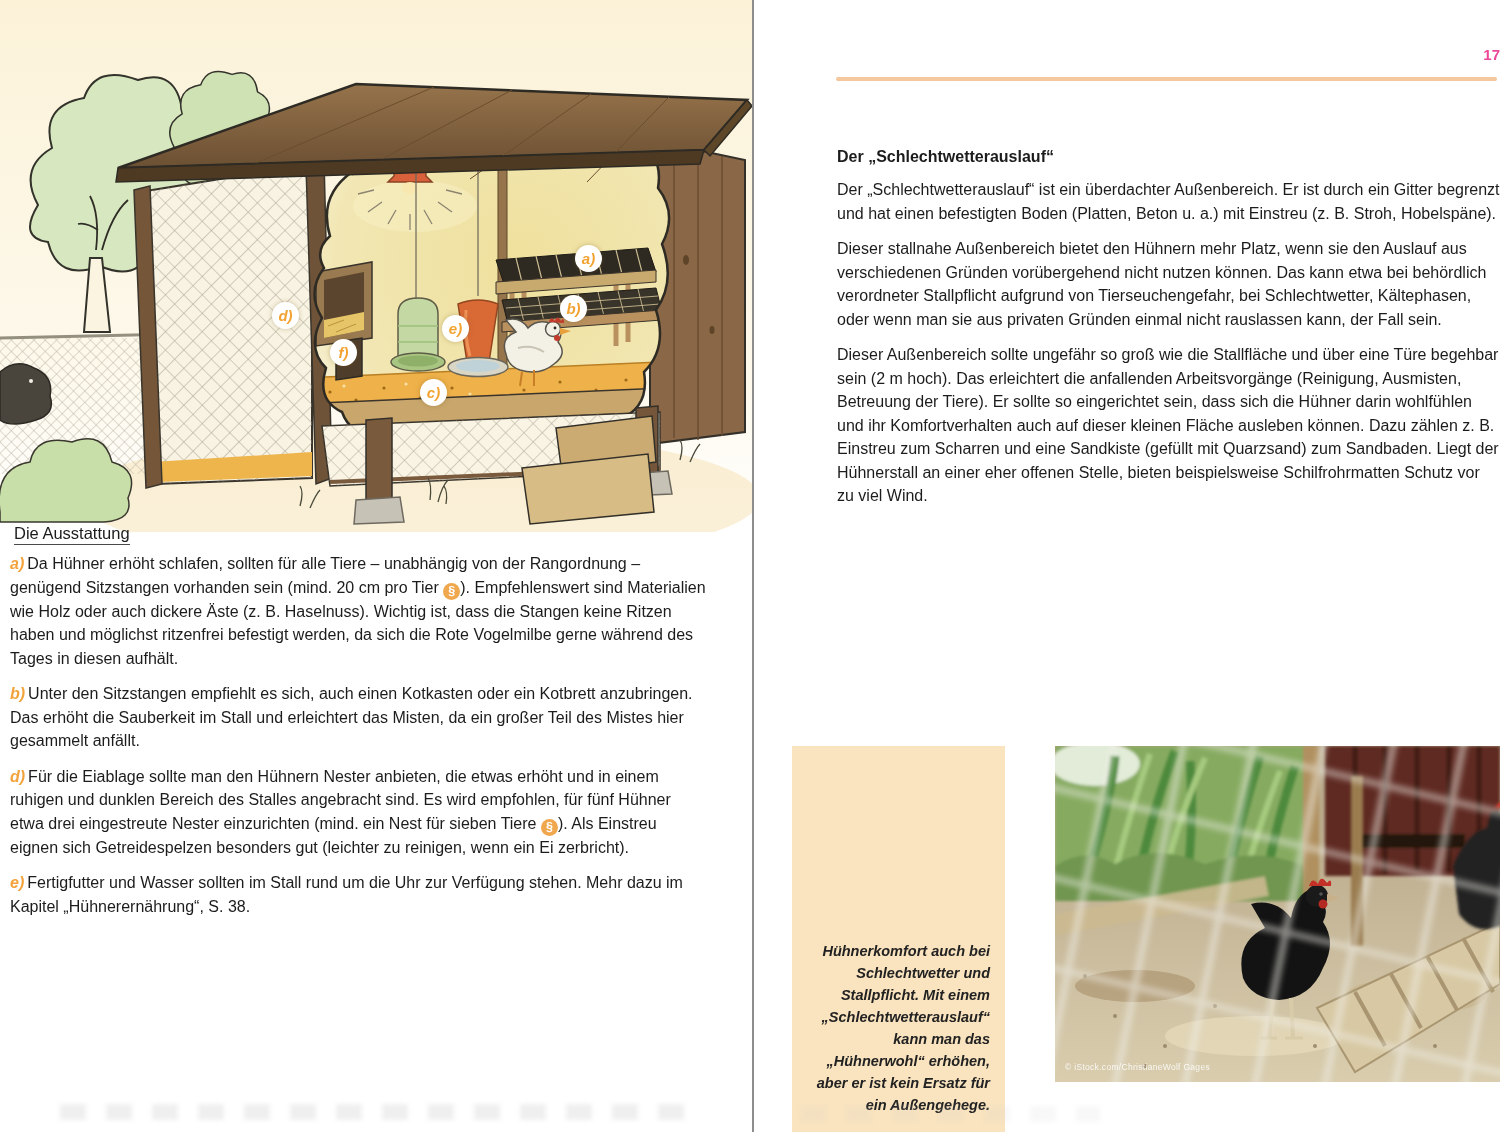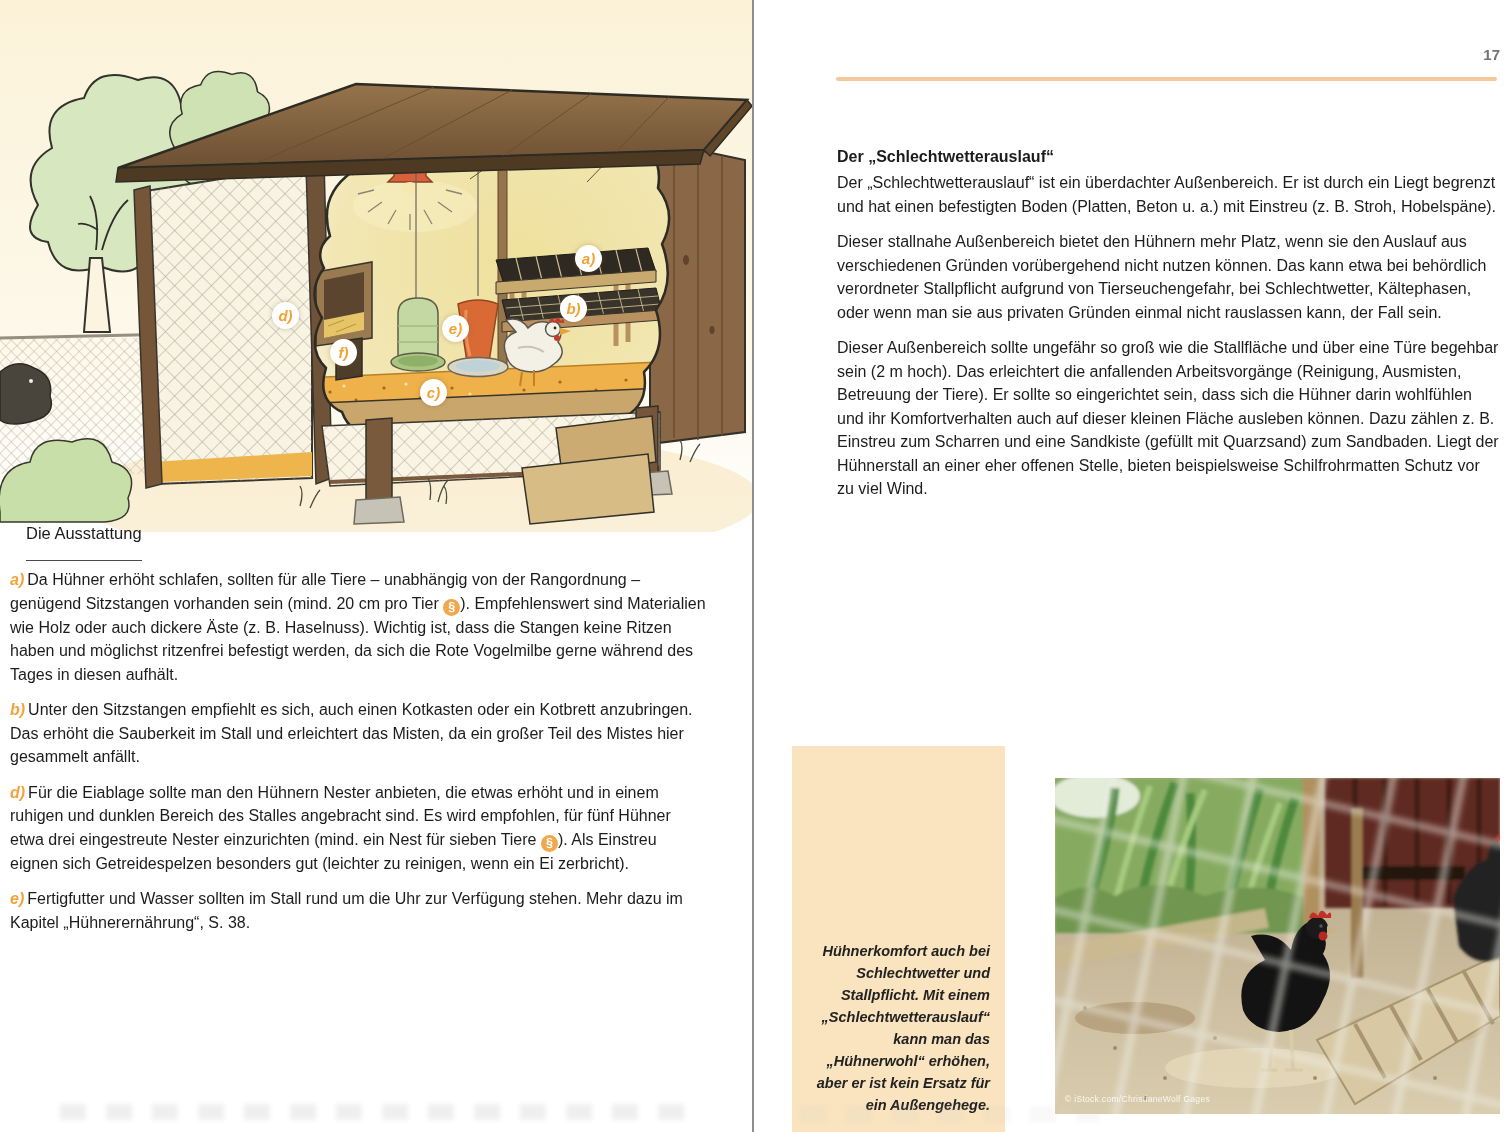--- a/index.html
+++ b/index.html
@@ -20,46 +20,46 @@
   .illustration{position:absolute;left:0;top:0;width:753px;height:532px;}
   .illustration svg{display:block;}
   .ill-label{
     position:absolute;width:27px;height:27px;border-radius:50%;
     background:#ffffff;box-shadow:0 0 5px rgba(120,90,30,.35);
     color:#f2a230;font-weight:bold;font-style:italic;font-size:15px;
     display:flex;align-items:center;justify-content:center;
   }
   .left-text{position:absolute;left:10px;top:524px;width:699px;}
   .left-heading{
-    font-size:16.5px;font-weight:normal;margin:0 0 7px 16px;
-    display:inline-block;border-bottom:1.5px solid #4a4a4a;padding-bottom:17px;
+    font-size:16.5px;font-weight:normal;margin:0 0 7px 4px;
+    display:inline-block;border-bottom:1.5px solid #4a4a4a;padding-bottom:1px;
   }
   p.item,p.para{margin:0 0 12px 0;font-size:16px;line-height:23.5px;}
   .marker{color:#f2a33c;font-weight:bold;font-style:italic;margin-right:3px;}
   .sicon{
     display:inline-block;width:17px;height:17px;border-radius:50%;
     background:#f0a84e;color:#fff;font-size:12.5px;font-weight:bold;
     line-height:17px;text-align:center;vertical-align:-2px;font-style:normal;
   }
 
   
   .page-number{position:absolute;left:1455px;top:46px;width:45px;text-align:right;
-    font-size:15px;font-weight:bold;color:#737373;}
+    font-size:15px;font-weight:bold;color:#ec4899;}
   .top-rule{position:absolute;left:836px;top:77px;width:661px;height:4px;background:#f4c79c;border-radius:2px;}
   .right-text{position:absolute;left:837px;top:148px;width:664px;}
-  .right-heading{font-size:16px;font-weight:bold;margin:0 0 5px 0;}
+  .right-heading{font-size:16px;font-weight:bold;margin:0 0 12px 0;}
   p.para:last-child{margin-bottom:0;}
 
   .caption-box{position:absolute;left:792px;top:746px;width:213px;height:392px;background:#fae4bf;}
   .caption-text{
     position:absolute;left:10px;right:15px;bottom:22px;
     text-align:right;font-size:14.5px;line-height:22px;
     font-weight:bold;font-style:italic;color:#222;
   }
-  .photo{position:absolute;left:1055px;top:746px;width:445px;height:336px;overflow:hidden;margin-top:32px;}
+  .photo{position:absolute;left:1055px;top:746px;width:445px;height:336px;overflow:hidden;}
   .photo svg{display:block;}
   .photo-credit{
     position:absolute;left:10px;bottom:10px;color:rgba(255,255,255,.85);
     font-size:8.5px;letter-spacing:.3px;
   }
 
   
   .bleed{position:absolute;height:16px;opacity:.28;filter:blur(2px);
     background:repeating-linear-gradient(90deg,#c9c9c9 0 26px,transparent 26px 46px);}
   .bleed.l{left:60px;top:1104px;width:635px;}
@@ -286,21 +286,21 @@
 
 <div class="gutter"></div>
 
 <div class="page-right"></div>
 
 <div class="page-number">17</div>
 <div class="top-rule"></div>
 
 <div class="right-text">
   <h3 class="right-heading">Der „Schlechtwetterauslauf“</h3>
-  <p class="para rich">Der „Schlechtwetterauslauf“ ist ein überdachter Außenbereich. Er ist durch ein Liegt begrenzt und hat einen befestigten Boden (Platten, Beton u. a.) mit Einstreu (z. B. Stroh, Hobelspäne).</p>
+  <p class="para rich">Der „Schlechtwetterauslauf“ ist ein überdachter Außenbereich. Er ist durch ein Gitter begrenzt und hat einen befestigten Boden (Platten, Beton u. a.) mit Einstreu (z. B. Stroh, Hobelspäne).</p>
   <p class="para rich">Dieser stallnahe Außenbereich bietet den Hühnern mehr Platz, wenn sie den Auslauf aus verschiedenen Gründen vorübergehend nicht nutzen können. Das kann etwa bei behördlich verordneter Stallpflicht aufgrund von Tierseuchengefahr, bei Schlechtwetter, Kältephasen, oder wenn man sie aus privaten Gründen einmal nicht rauslassen kann, der Fall sein.</p>
   <p class="para rich">Dieser Außenbereich sollte ungefähr so groß wie die Stallfläche und über eine Türe begehbar sein (2 m hoch). Das erleichtert die anfallenden Arbeitsvorgänge (Reinigung, Ausmisten, Betreuung der Tiere). Er sollte so eingerichtet sein, dass sich die Hühner darin wohlfühlen und ihr Komfortverhalten auch auf dieser kleinen Fläche ausleben können. Dazu zählen z. B. Einstreu zum Scharren und eine Sandkiste (gefüllt mit Quarzsand) zum Sandbaden. Liegt der Hühnerstall an einer eher offenen Stelle, bieten beispielsweise Schilfrohrmatten Schutz vor zu viel Wind.</p>
 </div>
 
 <div class="caption-box">
   <div class="caption-text">Hühnerkomfort auch bei Schlechtwetter und Stallpflicht. Mit einem „Schlechtwetterauslauf“ kann man das „Hühnerwohl“ erhöhen, aber er ist kein Ersatz für ein Außengehege.</div>
 </div>
 
 <div class="photo">
   <svg width="445" height="336" viewBox="0 0 445 336">

